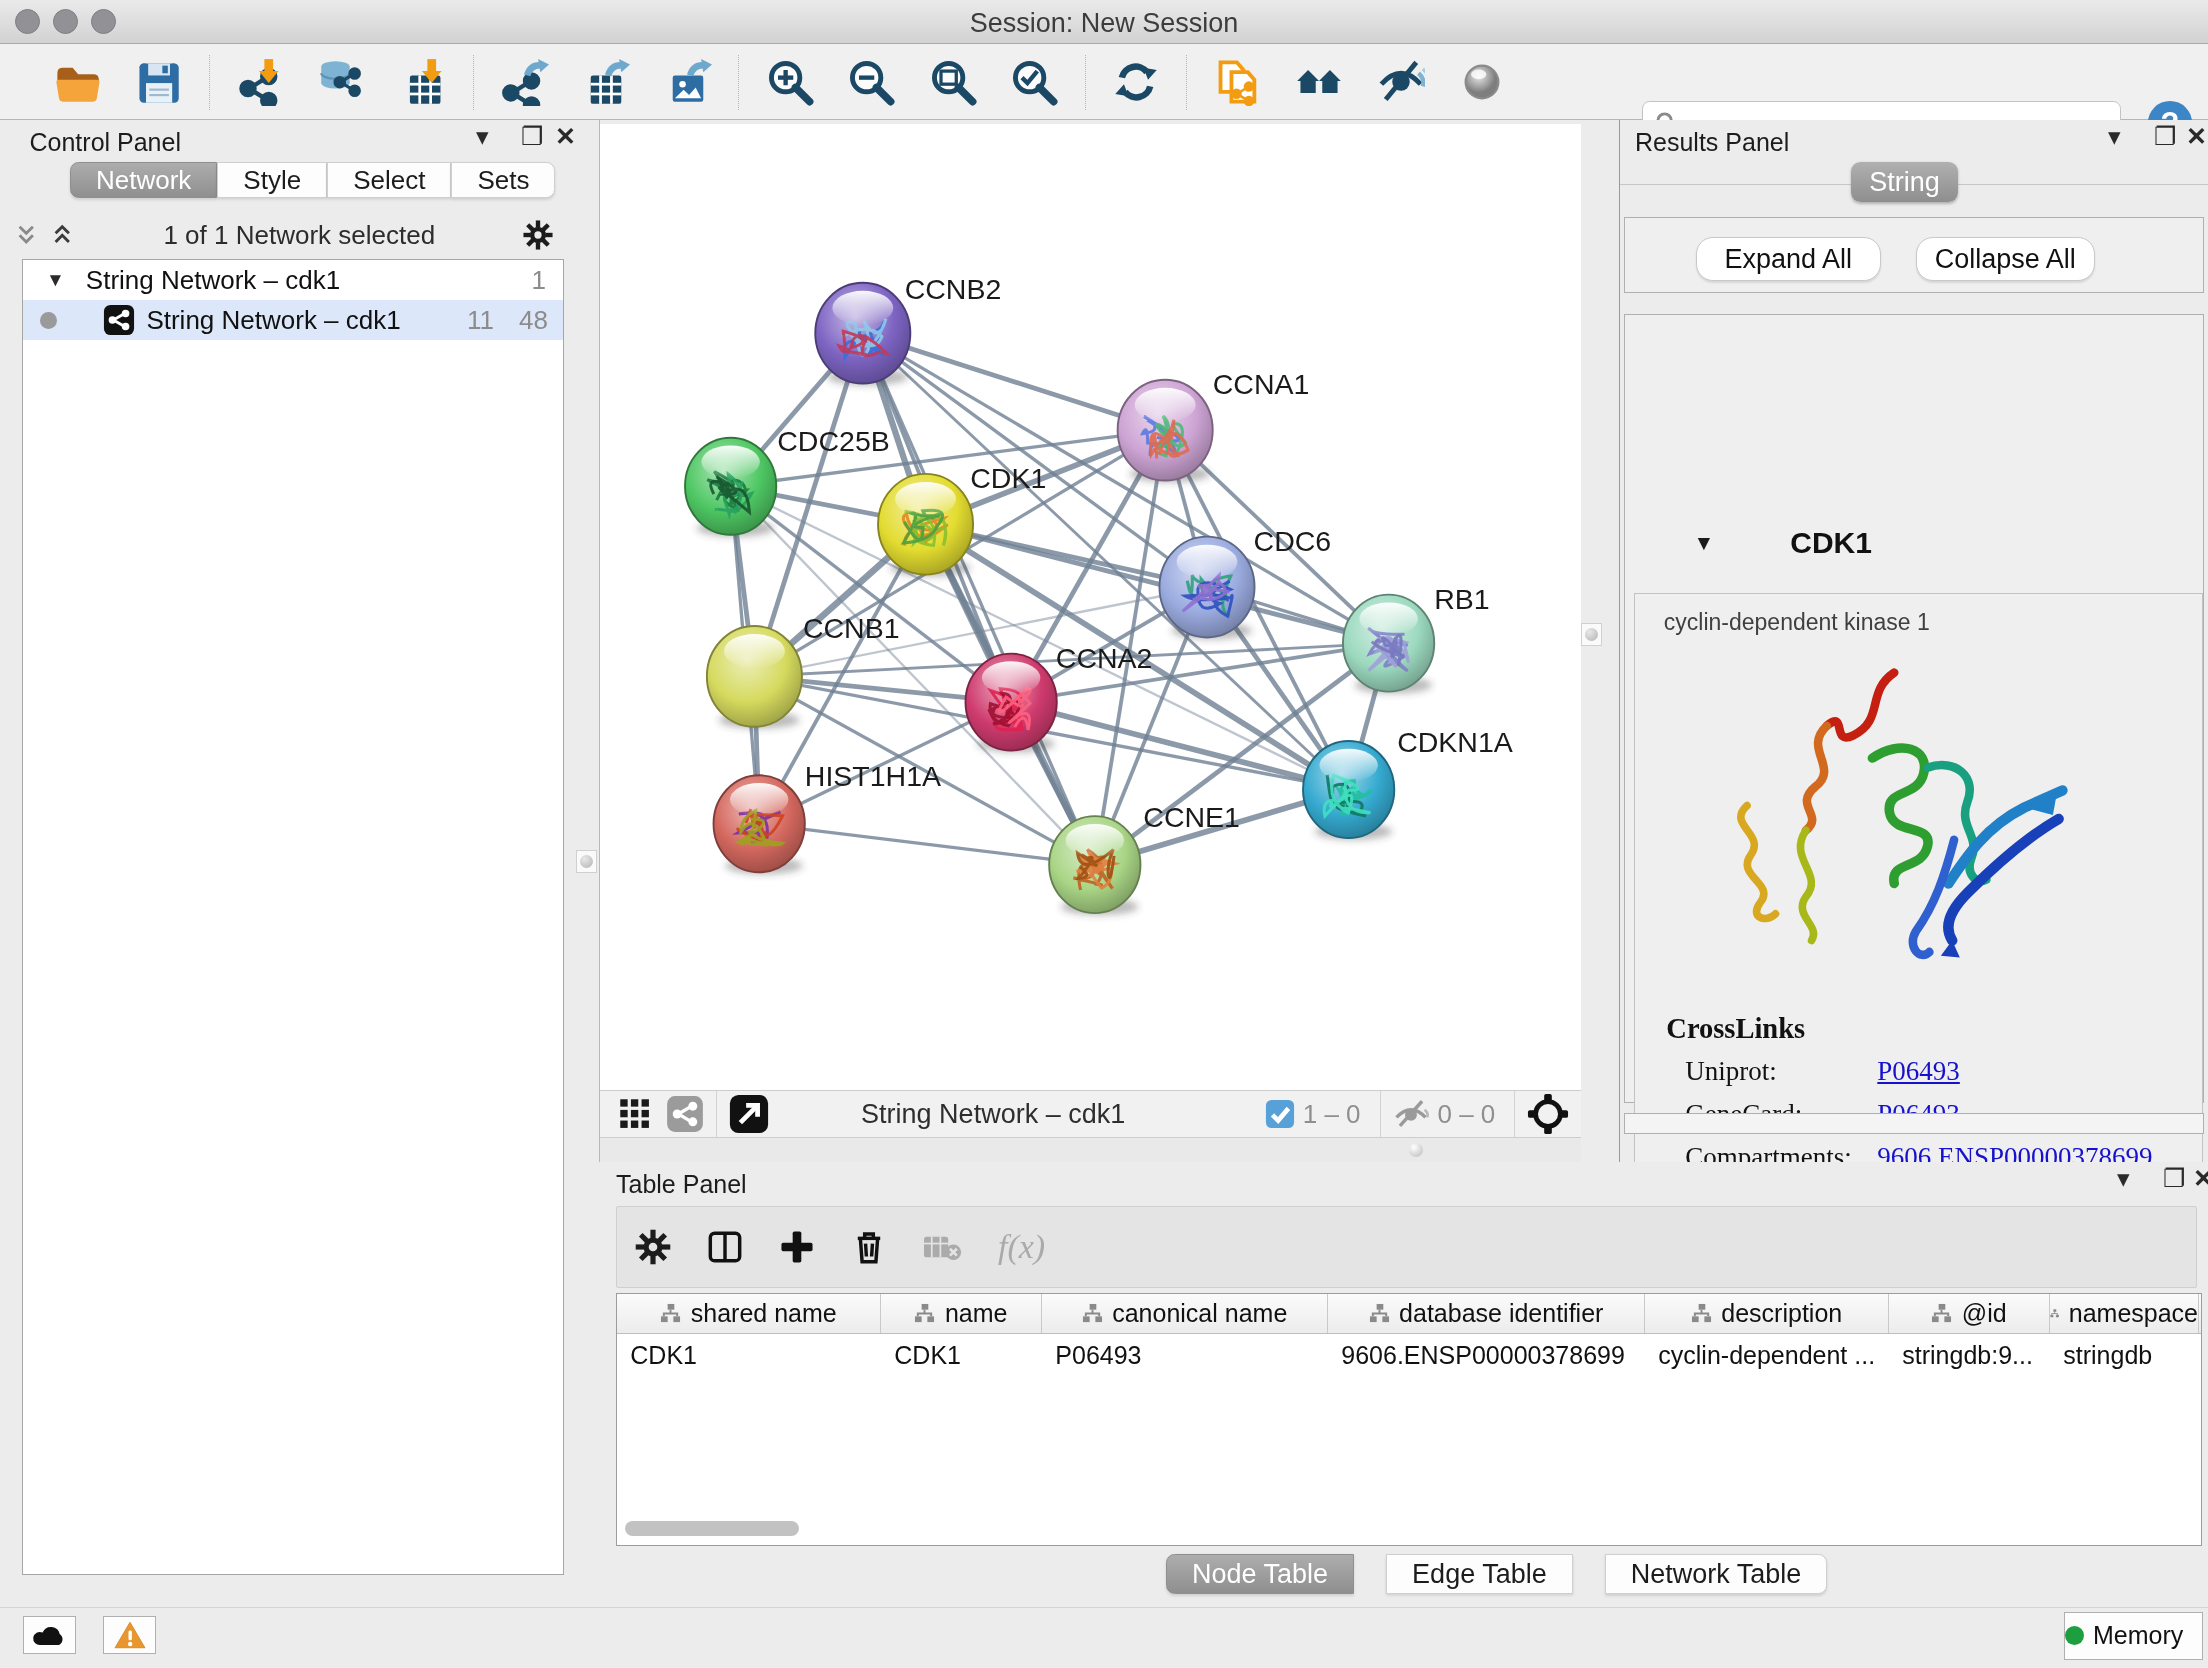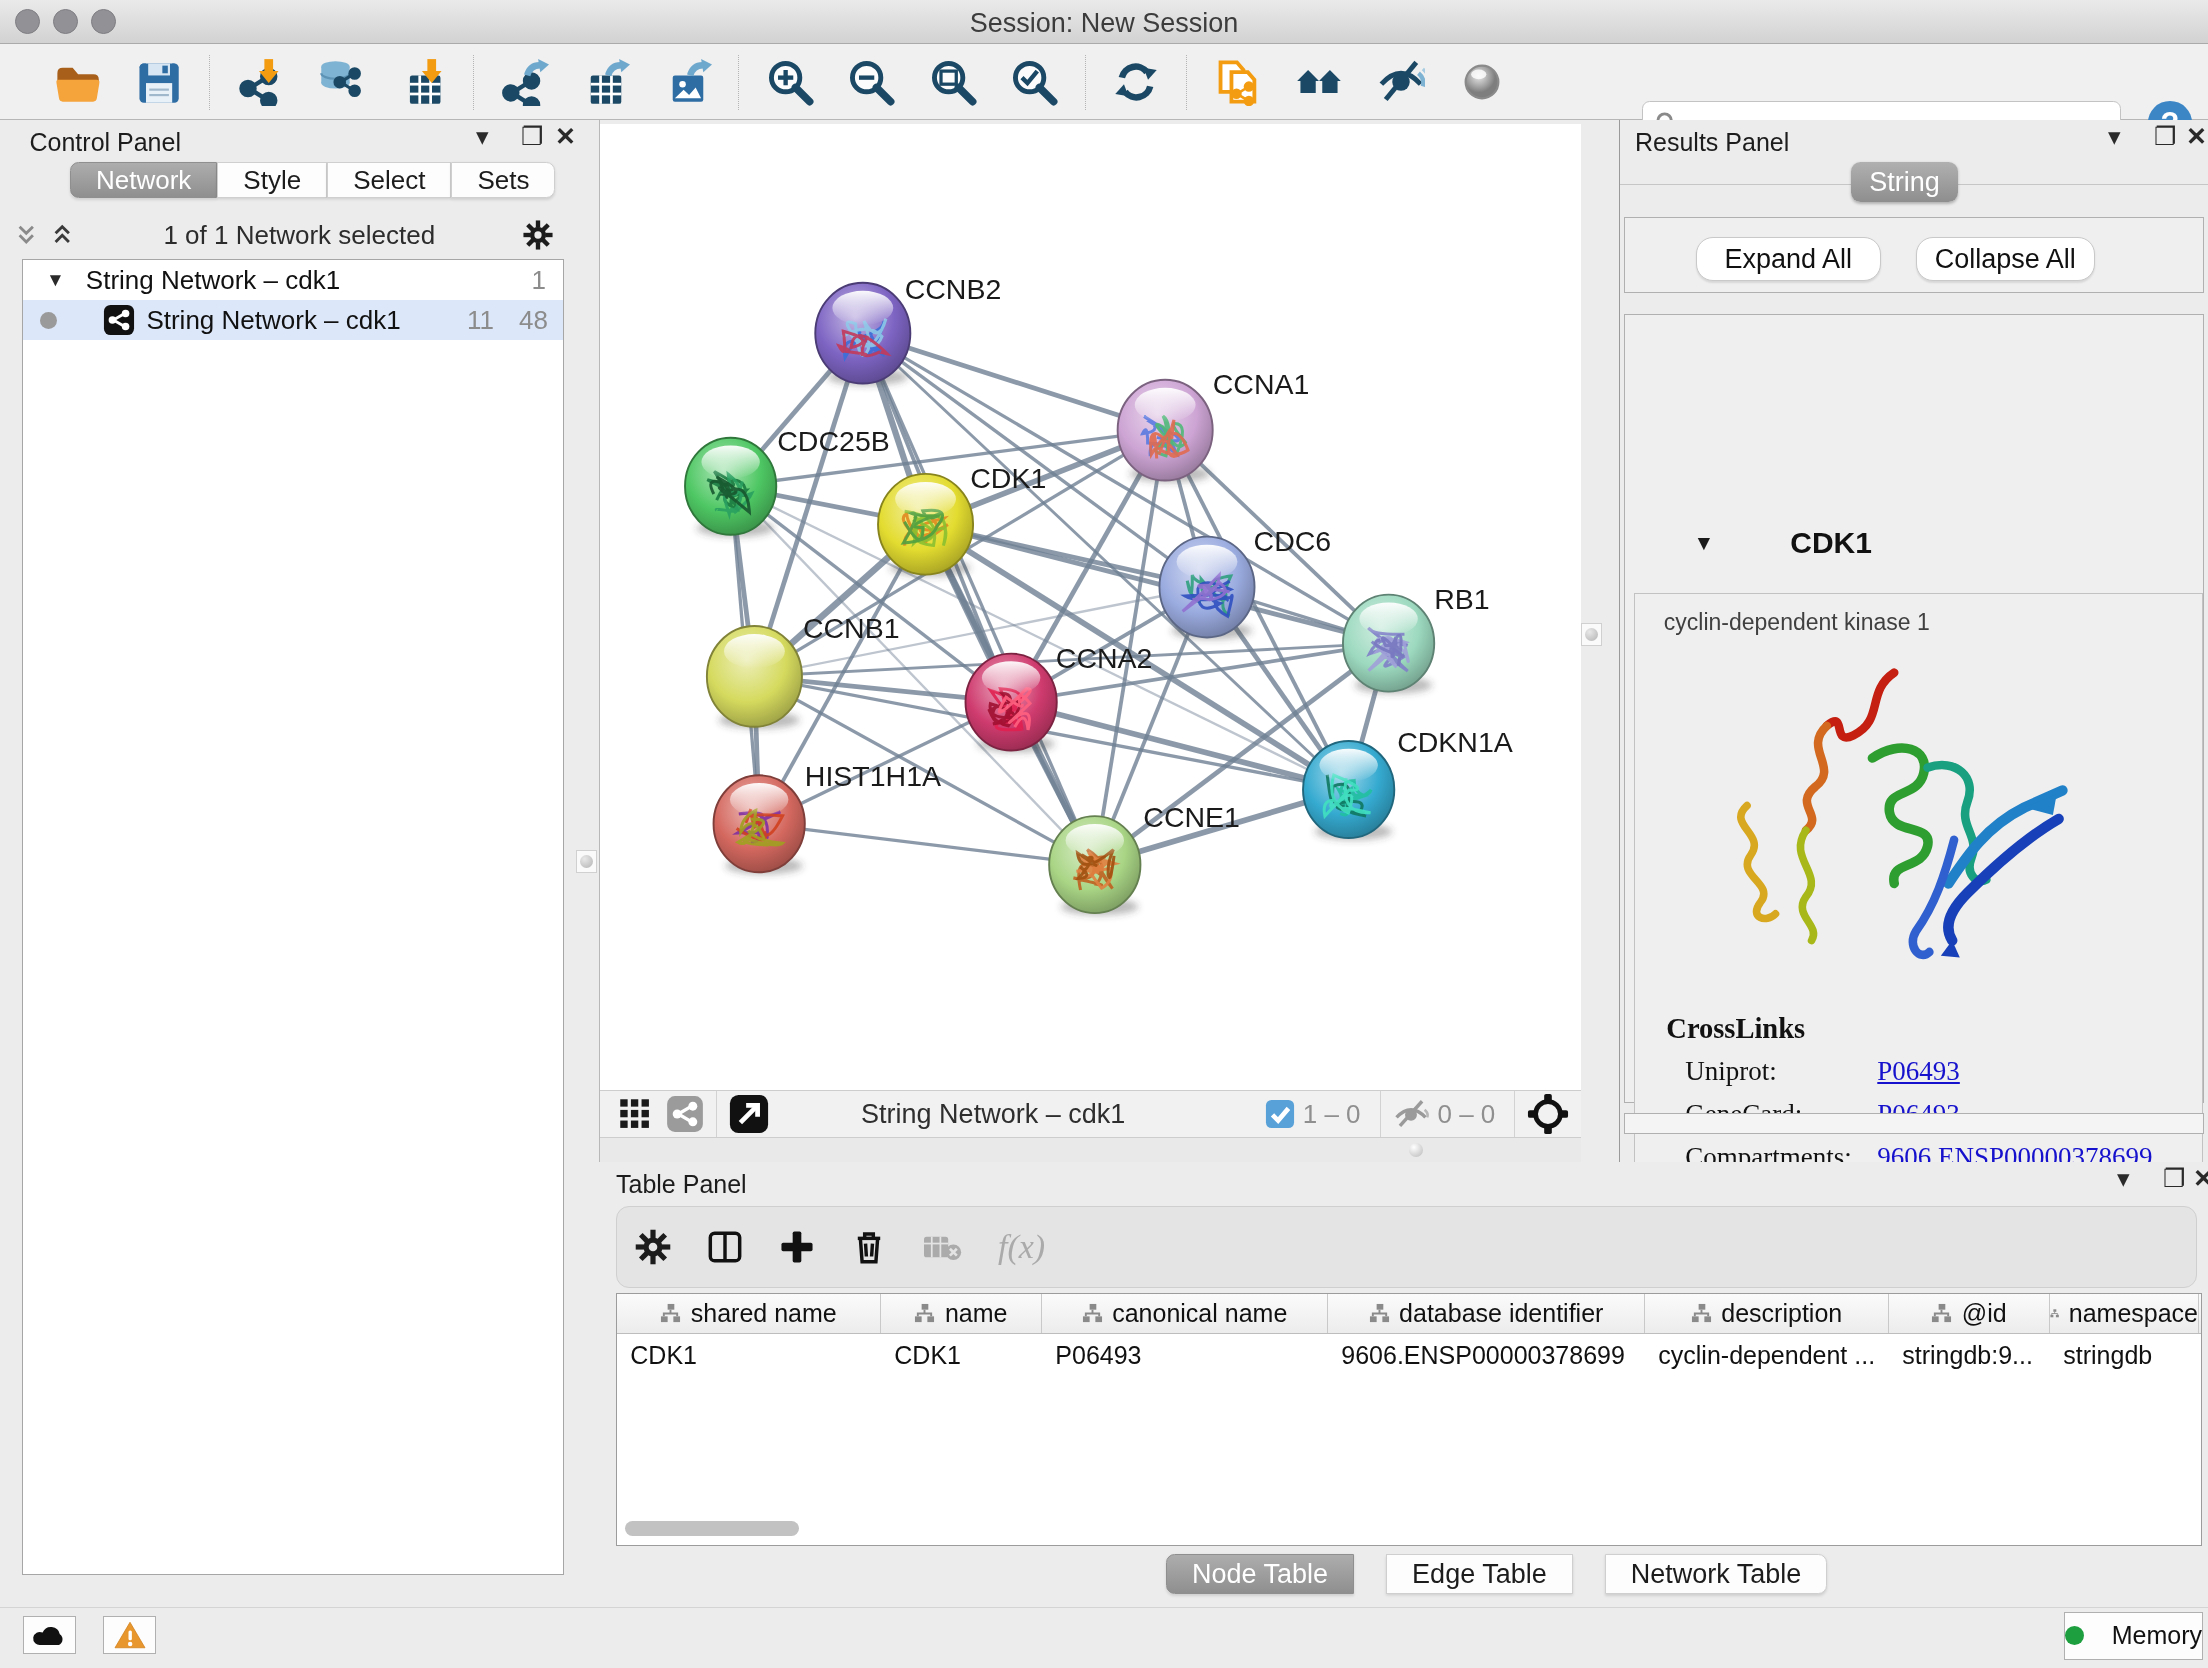--- a/index.html
+++ b/index.html
@@ -97,21 +97,21 @@
     font-family:"Liberation Serif", serif; color:#111; }
   .xl-row { position:absolute; left:50px; width:495px; height:43px;
     font-family:"Liberation Serif", serif; font-size:27px; color:#111; display:flex; }
   .xl-row .xl-label { width:192px; }
   .xl-row a { color:#1511cc; text-decoration:underline; }
 
   
   #table-panel { position:absolute; left:599px; top:1162px; width:1609px; height:445px;
     background:#ececec; }
   #tp-toolbar { position:absolute; left:17px; top:44px; width:1581px; height:82px;
-    background:#e4e4e4; border:1px solid #cscsc; border:1px solid #cfcfcf; border-radius:13px;
+    background:#e4e4e4; border:1px solid #cscsc; border:1px solid #cfcfcf; border-radius:2px;
     display:flex; align-items:center; }
   #tp-toolbar .tpi { margin:0 17px; }
   #tp-table { position:absolute; left:17px; top:131px; width:1586px; height:253px;
     background:#fff; border:1.9px solid #9c9c9c; }
   .th-row { display:flex; height:40px; background:linear-gradient(#fbfbfb,#ececec);
     border-bottom:1.9px solid #bdbdbd; }
   .th-cell { display:flex; align-items:center; justify-content:center; gap:9.5px;
     font-size:25px; color:#111; border-right:1px solid #c9c9c9; overflow:hidden; white-space:nowrap; }
   .td-row { display:flex; height:42px; }
   .td-cell { font-size:25px; color:#111; padding:6.7px 0 0 13.3px; overflow:hidden; white-space:nowrap; }
@@ -121,21 +121,21 @@
   #tp-tabs { position:absolute; left:535px; top:392px; display:flex; }
   #tp-tabs .tab { height:40px; font-size:27px;margin-left:32px; }
 
   
   #status-bar { position:absolute; left:0; top:1607px; width:2208px; height:61px;
     background:#ececec; border-top:1.9px solid #d4d4d4; }
   .sb-btn { position:absolute; top:7.6px; width:53px; height:38px; background:#fdfdfd;
     border:1.9px solid #b0b0b0; display:flex; align-items:center; justify-content:center; }
   #memory-btn { position:absolute; left:2064px; top:3.8px; width:139px; height:48px;
     background:#fdfdfd; border:1.9px solid #b0b0b0; display:flex; align-items:center;
-    justify-content:space-between; gap:9px; font-size:25px; color:#111; }
+    justify-content:flex-start; gap:9px; font-size:25px; color:#111; }
   #memory-btn i { width:19px; height:19px; border-radius:50%; background:#1d9e3f; }
 
   svg text { font-family:"Liberation Sans", sans-serif; }
 </style>
 </head>
 <body>
 
 <div class="window">
 
   <div class="titlebar">

